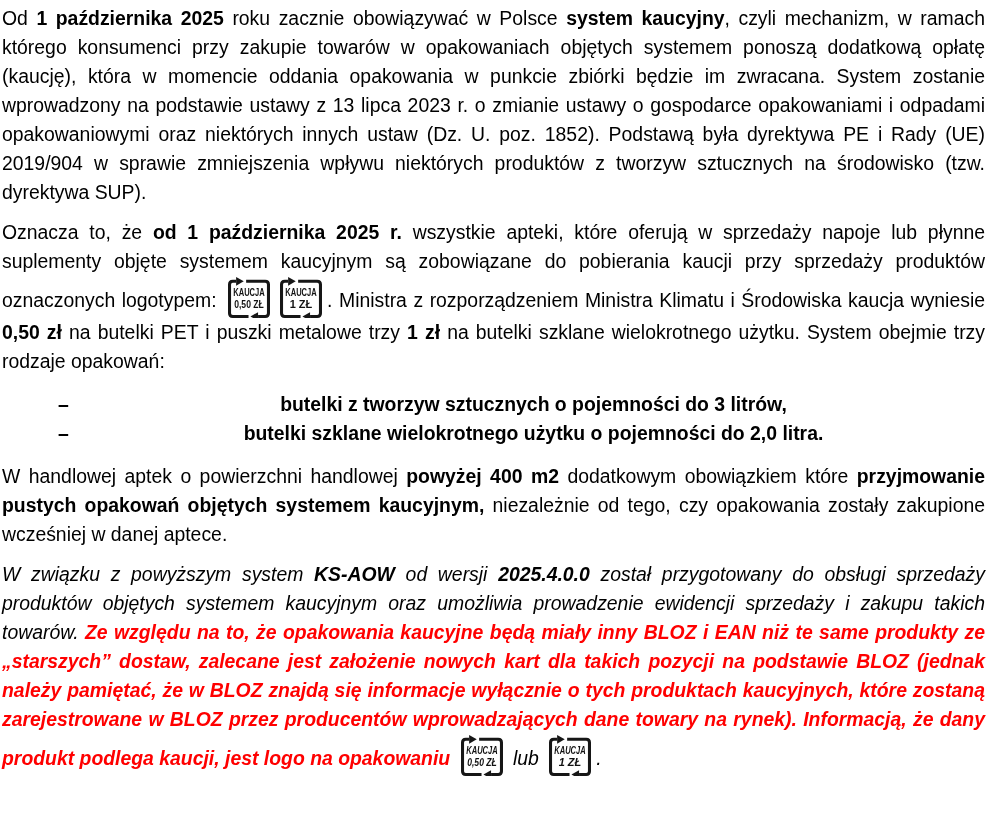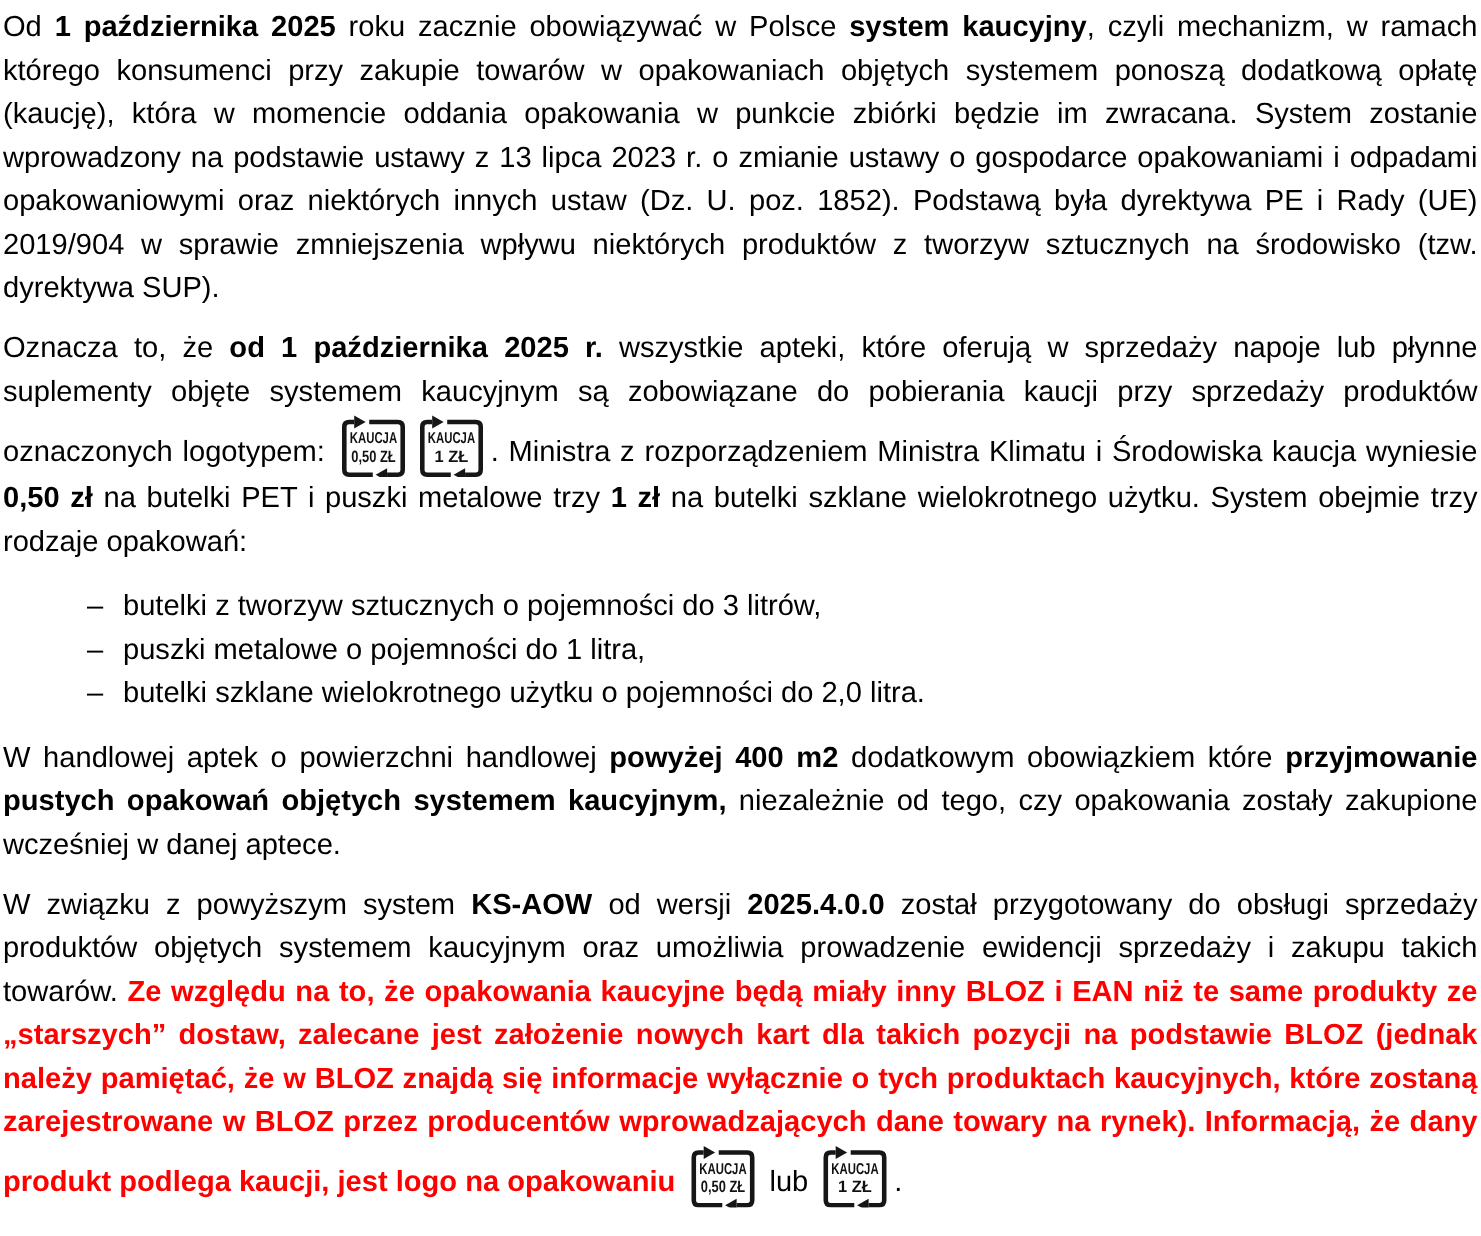--- a/index.html
+++ b/index.html
@@ -16,34 +16,35 @@
   }
   .page {
     padding: 4px 2px 0 2px;
   }
   .para {
     margin: 0 0 11px 0;
     font-size: 19.4px;
     line-height: 29px;
     text-align: justify;
   }
-  .para:last-child { margin-bottom: 11px; }
+  .para:last-child { margin-bottom: 11px; font-style: italic; }
   .b { font-weight: bold; }
   .red { color: #ff0000; font-weight: bold; }
   .dash-list {
     margin: 14px 0 14px 0;
     padding: 0;
     list-style: none;
   }
   .dash-list li {
     position: relative;
     padding-left: 80px;
     font-size: 19.4px;
     line-height: 29px;
-    text-align: left;
+    text-align: center;
+    font-weight: bold;
   }
   .dash-list li::before {
     content: "\2013";
     position: absolute;
     left: 56px;
   }
   .kaucja-logo {
     display: inline-block;
     width: 46px;
     height: 42px;
@@ -90,21 +91,20 @@
       <polygon points="10.5,1.1 10.5,10.1 18.5,5.6"></polygon>
 
       <path d="M 21 5.6 L 41 5.6 Q 44.4 5.6 44.4 9 L 44.4 39 Q 44.4 42.4 41 42.4 L 33.5 42.4"></path>
       <polygon points="33.5,37.9 33.5,46.9 25.5,42.4"></polygon>
       <text class="logo-line1" x="24" y="20.5" font-size="11" text-anchor="middle" lengthAdjust="spacingAndGlyphs" textLength="33">KAUCJA</text>
       <text class="logo-line2" x="24" y="33.5" font-size="11.5" text-anchor="middle" lengthAdjust="spacingAndGlyphs">1 ZŁ</text>
     </svg>
   </span><span class="">. Ministra z rozporządzeniem Ministra Klimatu i Środowiska kaucja wyniesie </span><span class="b ">0,50 zł</span><span class=""> na butelki PET i puszki metalowe trzy </span><span class="b ">1 zł</span><span class=""> na butelki szklane wielokrotnego użytku. System obejmie trzy rodzaje opakowań:</span></p>
       <ul class="dash-list">
         <li>butelki z tworzyw sztucznych o pojemności do 3 litrów,</li>
-        <li>puszki metalowe o pojemności do 1 litra,</li>
         <li>butelki szklane wielokrotnego użytku o pojemności do 2,0 litra.</li>
       </ul>
       <p class="para"><span class="">W handlowej aptek o powierzchni handlowej </span><span class="b ">powyżej 400 m2</span><span class=""> dodatkowym obowiązkiem które </span><span class="b ">przyjmowanie pustych opakowań objętych systemem kaucyjnym,</span><span class=""> niezależnie od tego, czy opakowania zostały zakupione wcześniej w danej aptece.</span></p>
       <p class="para"><span class="">W związku z powyższym system </span><span class="b ">KS-AOW</span><span class=""> od wersji </span><span class="b ">2025.4.0.0</span><span class=""> został przygotowany do obsługi sprzedaży produktów objętych systemem kaucyjnym oraz umożliwia prowadzenie ewidencji sprzedaży i zakupu takich towarów. </span><span class="red">Ze względu na to, że opakowania kaucyjne będą miały inny BLOZ i EAN niż te same produkty ze „starszych” dostaw, zalecane jest założenie nowych kart dla takich pozycji na podstawie BLOZ (jednak należy pamiętać, że w BLOZ znajdą się informacje wyłącznie o tych produktach kaucyjnych, które zostaną zarejestrowane w BLOZ przez producentów wprowadzających dane towary na rynek). Informacją, że dany produkt podlega kaucji, jest logo na opakowaniu </span><span class="kaucja-logo">
     <svg viewBox="0 0 48 44" xmlns="http://www.w3.org/2000/svg" aria-hidden="true">
 
       <path d="M 23.5 42.4 L 7 42.4 Q 3.6 42.4 3.6 39 L 3.6 9 Q 3.6 5.6 7 5.6 L 10.5 5.6"></path>
       <polygon points="10.5,1.1 10.5,10.1 18.5,5.6"></polygon>
 
       <path d="M 21 5.6 L 41 5.6 Q 44.4 5.6 44.4 9 L 44.4 39 Q 44.4 42.4 41 42.4 L 33.5 42.4"></path>

